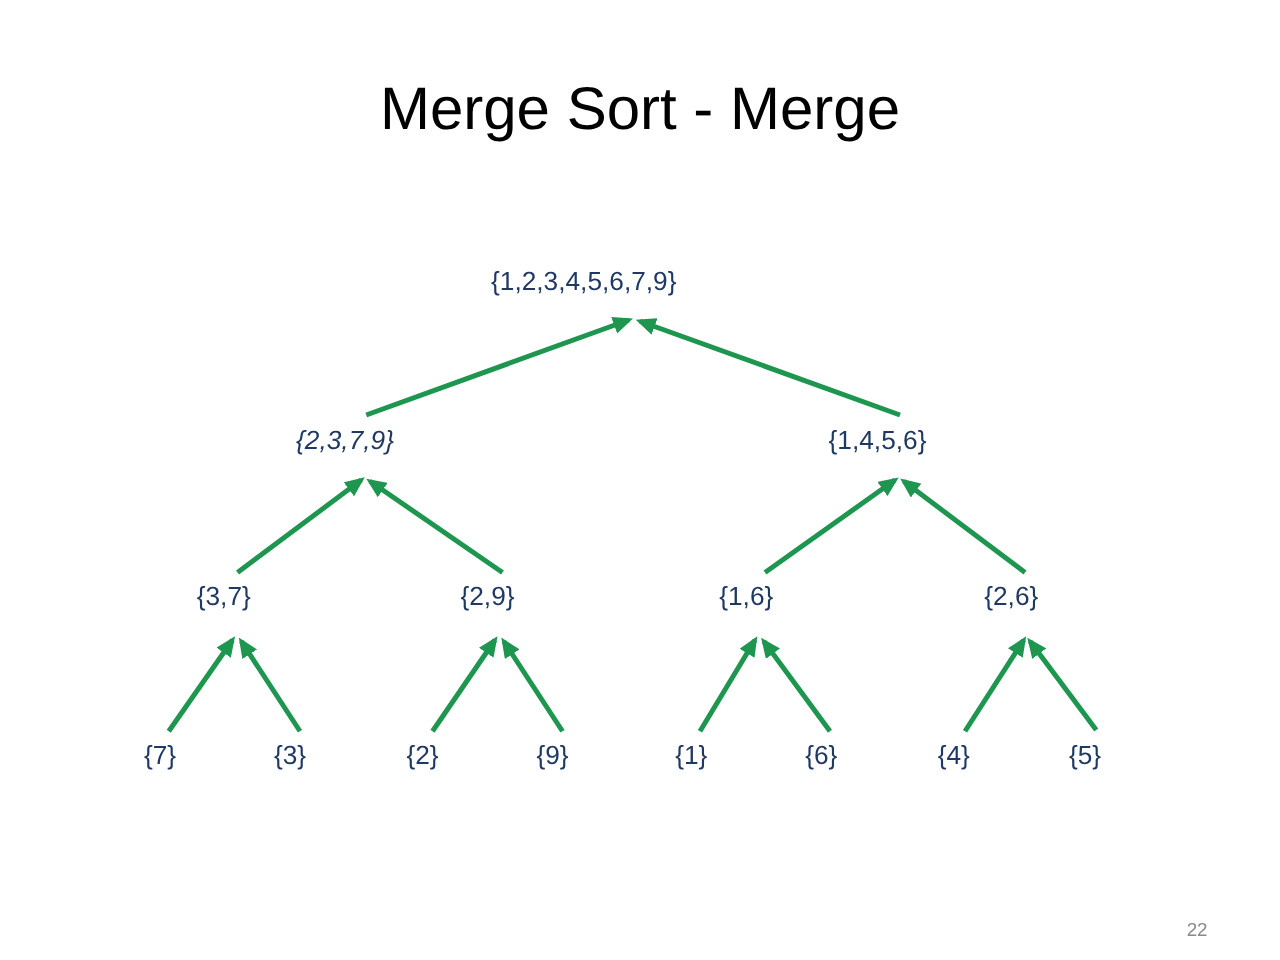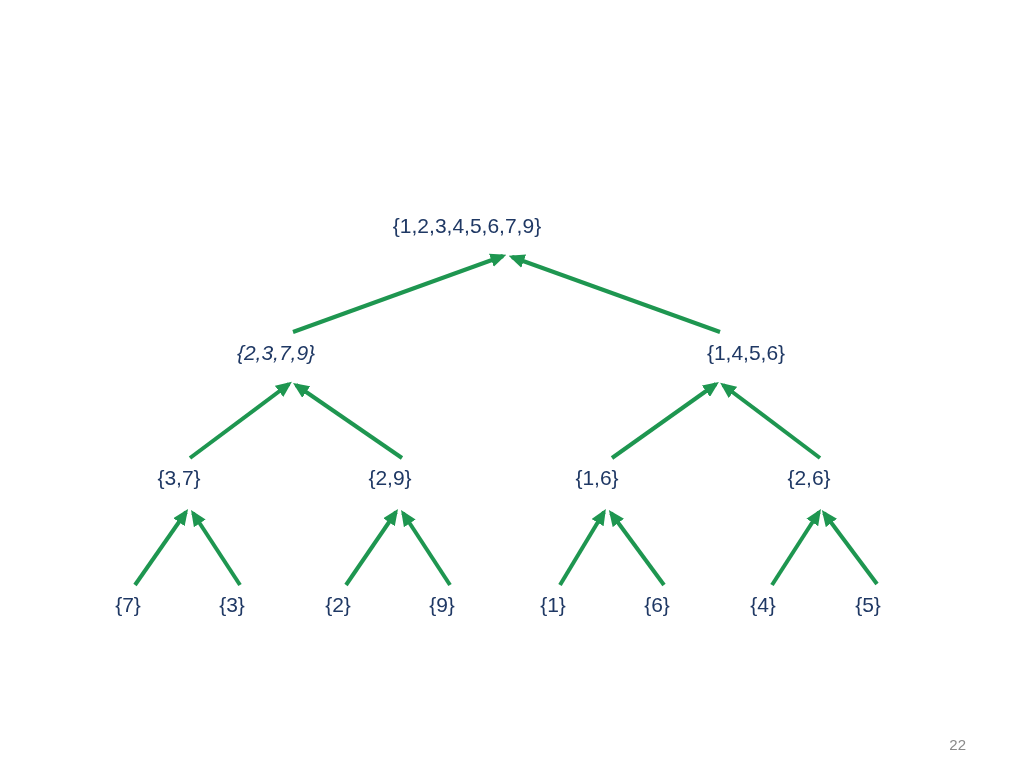--- a/index.html
+++ b/index.html
@@ -47,20 +47,21 @@
     right: 58px;
     font-size: 15px;
     color: var(--page-color);
   }
 </style>
 </head>
 <body style="--title-color: #000000; --node-color: #1F3864; --arrow-color: #1E9650; --page-color: #8a8a8a;">
 
 <div class="slide">
 
+  <h1 class="slide-title">Merge Sort - Merge</h1>
 
   <svg class="arrows" viewBox="0 0 1024 768" xmlns="http://www.w3.org/2000/svg">
     <defs>
       <marker id="ah" markerUnits="strokeWidth" markerWidth="4" markerHeight="3.5" refX="3.1" refY="1.75" orient="auto">
         <path id="ah-path" d="M0,0 L4,1.75 L0,3.5 Z" fill="#1E9650"></path>
       </marker>
     </defs>
     <g id="edge-group">
         <line x1="293" y1="332" x2="503" y2="256" stroke="#1E9650" stroke-width="4" marker-end="url(#ah)"></line>
         <line x1="720" y1="332" x2="512" y2="257" stroke="#1E9650" stroke-width="4" marker-end="url(#ah)"></line>
@@ -75,21 +76,21 @@
         <line x1="560" y1="585" x2="604" y2="512" stroke="#1E9650" stroke-width="4" marker-end="url(#ah)"></line>
         <line x1="664" y1="585" x2="611" y2="513" stroke="#1E9650" stroke-width="4" marker-end="url(#ah)"></line>
         <line x1="772" y1="585" x2="819" y2="512" stroke="#1E9650" stroke-width="4" marker-end="url(#ah)"></line>
         <line x1="877" y1="584" x2="824" y2="513" stroke="#1E9650" stroke-width="4" marker-end="url(#ah)"></line>
       </g>
   </svg>
 
   <div class="nodes">
       <div class="node" style="left: 467px; top: 226px;">{1,2,3,4,5,6,7,9}</div>
       <div class="node" style="left: 276px; top: 353px; font-style: italic;">{2,3,7,9}</div>
-      <div class="node" style="left: 702px; top: 353px; margin-left: 44px;">{1,4,5,6}</div>
+      <div class="node" style="left: 702px; top: 353px;">{1,4,5,6}</div>
       <div class="node" style="left: 179px; top: 478px;">{3,7}</div>
       <div class="node" style="left: 390px; top: 478px;">{2,9}</div>
       <div class="node" style="left: 597px; top: 478px;">{1,6}</div>
       <div class="node" style="left: 809px; top: 478px;">{2,6}</div>
       <div class="node" style="left: 128px; top: 605px;">{7}</div>
       <div class="node" style="left: 232px; top: 605px;">{3}</div>
       <div class="node" style="left: 338px; top: 605px;">{2}</div>
       <div class="node" style="left: 442px; top: 605px;">{9}</div>
       <div class="node" style="left: 553px; top: 605px;">{1}</div>
       <div class="node" style="left: 657px; top: 605px;">{6}</div>

